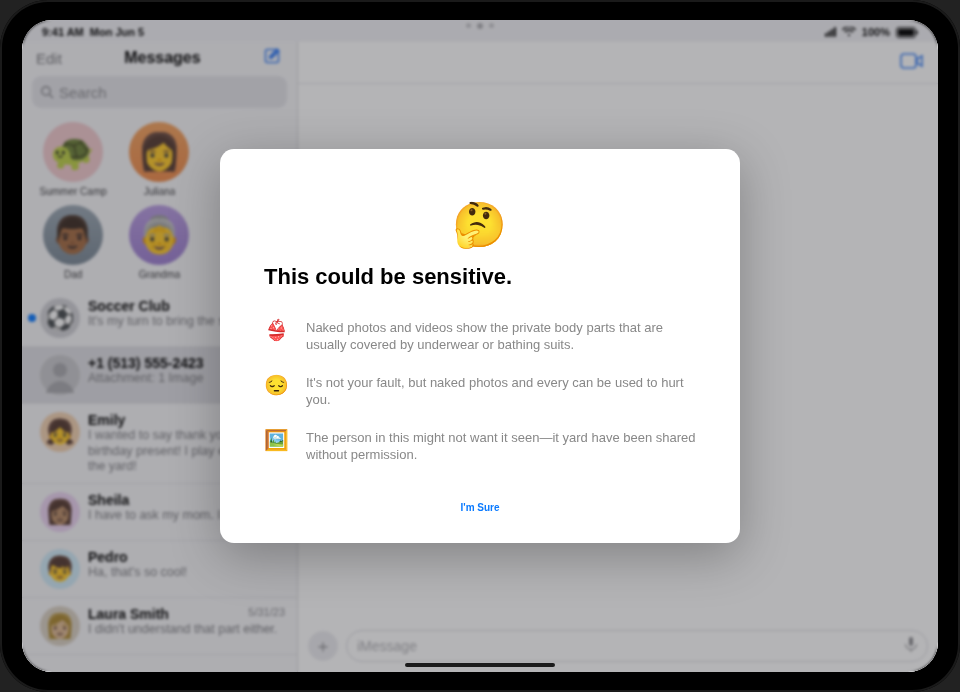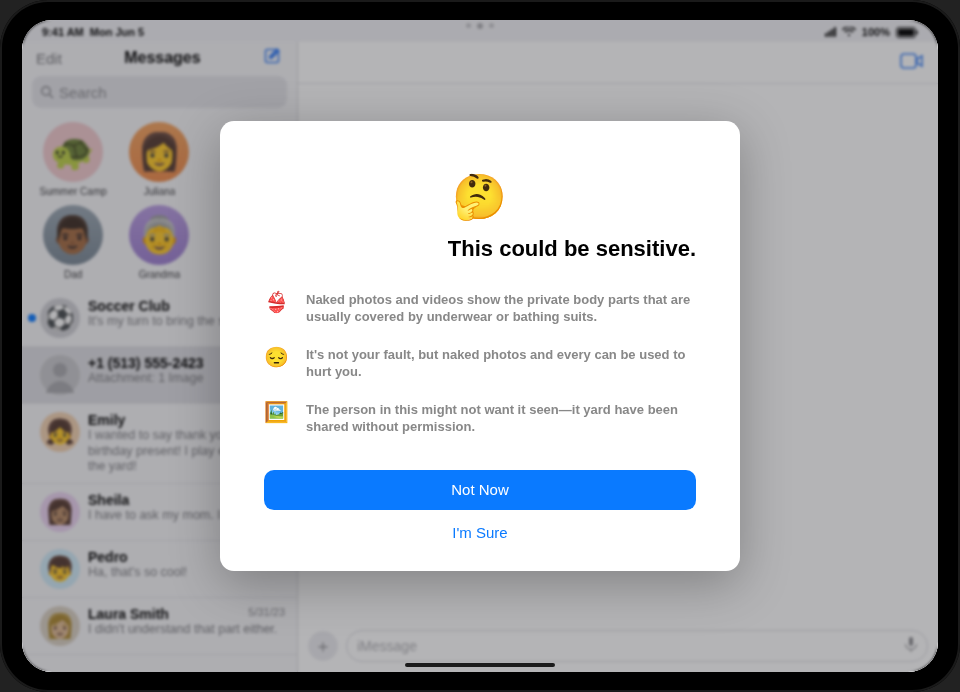--- a/index.html
+++ b/index.html
@@ -76,31 +76,31 @@
   .home-ind { position:absolute; bottom:5px; left:50%; transform:translateX(-50%); width:150px; height:4px; border-radius:3px; background:#000; opacity:.85; z-index:50;}
 
   
   .dim { position:absolute; inset:0; background:rgba(40,40,45,0.35); backdrop-filter:blur(1.5px); z-index:40; }
   .modal {
     position:absolute; left:50%; top:50%; transform:translate(-50%, -50%);
     width:520px; background:#fff; border-radius:14px; z-index:45;
     padding: 50px 44px 26px; box-shadow:0 12px 50px rgba(0,0,0,.28);
   }
   .modal .m-emoji { font-size:44px; text打:center; text-align:center; }
-  .modal h2 { font-size:22px; font-weight:700; text-align:right; margin-top:12px; line-height:1.25; }
+  .modal h2 { font-size:22px; font-weight:700; text-align:left; margin-top:12px; line-height:1.25; }
   .bullets { margin-top:28px; display:flex; flex-direction:column; gap:20px; }
   .bul { display:flex; gap:16px; }
   .bul .bi { width:26px; font-size:20px; text-align:center; flex:0 0 26px; line-height:1.1;}
-  .bul .bt { font-size:13px; color:#888; line-height:1.35;font-weight:bold; }
+  .bul .bt { font-size:13px; color:#888; line-height:1.35; }
   .buttons { margin-top:34px; display:flex; flex-direction:column; gap:10px; align-items:center; }
   .btn-primary {
     width:100%; background:#0a7aff; color:#fff; border:none; border-radius:10px;
     height:40px; font-size:15px; font-weight:500; cursor:pointer;
   }
-  .btn-link { background:none; border:none; color:#0a7aff; font-size:15px; font-weight:400; cursor:pointer; padding:4px 8px;}
+  .btn-link { background:none; border:none; color:#0a7aff; font-size:10px; font-weight:700; cursor:pointer; padding:4px 8px;}
 
   
   .pin.turtle { background:#f1c9cd; }
   .pin.juliana { background:linear-gradient(#f3a25e,#ef8b4a); }
   .pin.dad { background:linear-gradient(#9aa6b2,#7a8895); }
   .pin.grandma { background:linear-gradient(#b79be0,#9d7fd1); }
 
 </style>
 </head>
 <body>
@@ -278,20 +278,19 @@
         <div class="bul">
           <div class="bi">😔</div>
           <div class="bt">It's not your fault, but naked photos and every can be used to hurt you.</div>
         </div>
         <div class="bul">
           <div class="bi">🖼️</div>
           <div class="bt">The person in this might not want it seen—it yard have been shared without permission.</div>
         </div>
       </div>
       <div class="buttons">
-        <button class="btn-primary">Not Now</button>
         <button class="btn-link">I'm Sure</button>
       </div>
     </div>
 
     <div class="home-ind"></div>
   </div>
 </div>
 
 </body></html>

